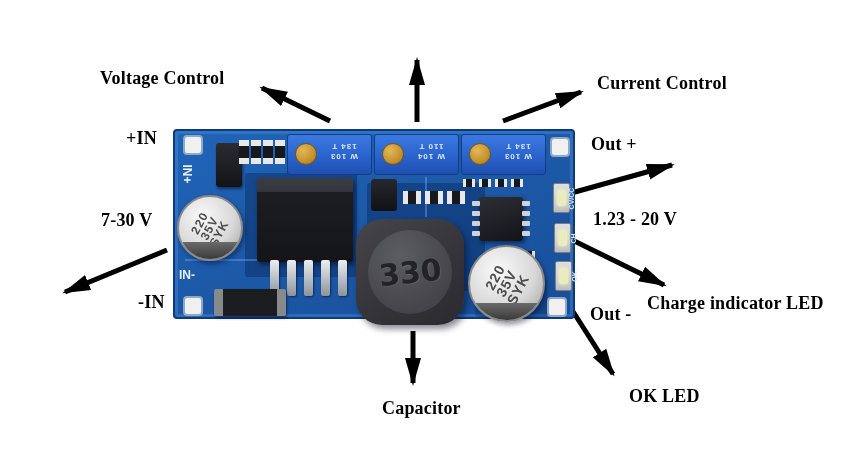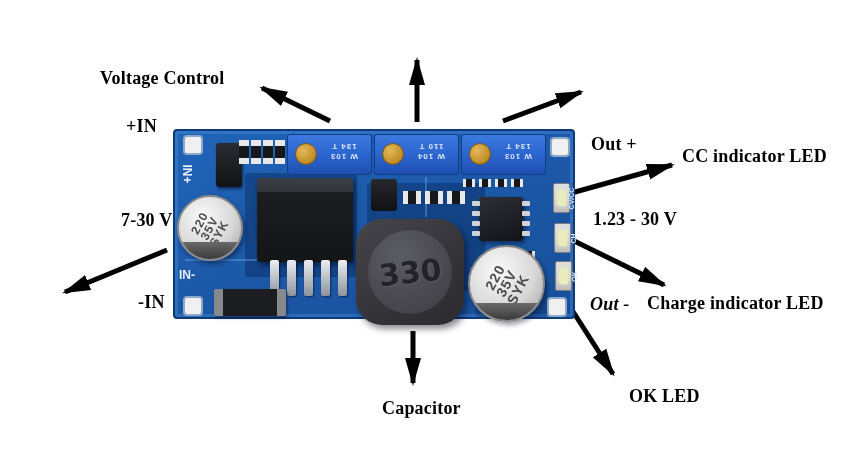--- a/index.html
+++ b/index.html
@@ -8,29 +8,29 @@
     font-family:"Liberation Serif","DejaVu Serif",serif;
   }
   
   .lbl{
     position:absolute;font-weight:700;font-size:18px;color:#000;white-space:nowrap;
     letter-spacing:.2px;
   }
   .lbl-charge-control{left:356px;top:18px;}
   .lbl-voltage-control{left:100px;top:68px;}
   .lbl-current-control{left:597px;top:73px;}
-  .lbl-in-plus{left:126px;top:116px;}
-  .lbl-input-voltage{left:101px;top:210px;margin-left:20px;}
+  .lbl-in-plus{left:126px;top:128px;}
+  .lbl-input-voltage{left:101px;top:210px;}
   .lbl-capacitor{left:7px;top:300px;}
   .lbl-in-minus{left:138px;top:292px;}
   .lbl-inductor{left:382px;top:398px;}
   .lbl-out-plus{left:591px;top:134px;}
   .lbl-cc-led{left:682px;top:146px;}
   .lbl-output-voltage{left:593px;top:209px;}
-  .lbl-out-minus{left:590px;top:294px;font-style:italic;}
+  .lbl-out-minus{left:590px;top:304px;}
   .lbl-charge-led{left:647px;top:293px;}
   .lbl-ok-led{left:629px;top:386px;}
   
   #arrows{position:absolute;left:0;top:0;width:845px;height:454px;pointer-events:none;}
   
   .board{
     position:absolute;left:173px;top:129px;width:402px;height:190px;
     background:linear-gradient(160deg,#2064b8 0%,#1d5aa9 45%,#174e99 100%);
     border:2px solid #0f3a78;border-radius:4px;box-sizing:border-box;
     box-shadow:inset 0 0 0 3px rgba(80,150,230,.35);
@@ -287,23 +287,23 @@
       </div>
     <div class="led led-ok">
         <span></span>
       </div>
     <div class="silk silk-led silk-led-cccv">CV/CC</div>
     <div class="silk silk-led silk-led-ch">CH</div>
     <div class="silk silk-led silk-led-ok">OK</div>
   </div>
 
   <div class="lbl lbl-voltage-control">Voltage Control</div>
+  <div class="lbl lbl-current-control">Current Control</div>
   <div class="lbl lbl-in-plus">+IN</div>
   <div class="lbl lbl-input-voltage">7-30 V</div>
   <div class="lbl lbl-in-minus">-IN</div>
   <div class="lbl lbl-inductor">Capacitor</div>
   <div class="lbl lbl-out-plus">Out +</div>
-  <div class="lbl lbl-cc-led">CC indicator LED</div>
-  <div class="lbl lbl-output-voltage">1.23 - 30 V</div>
+  <div class="lbl lbl-output-voltage">1.23 - 20 V</div>
   <div class="lbl lbl-out-minus">Out -</div>
   <div class="lbl lbl-charge-led">Charge indicator LED</div>
   <div class="lbl lbl-ok-led">OK LED</div>
 </div>
 
 </body></html>

